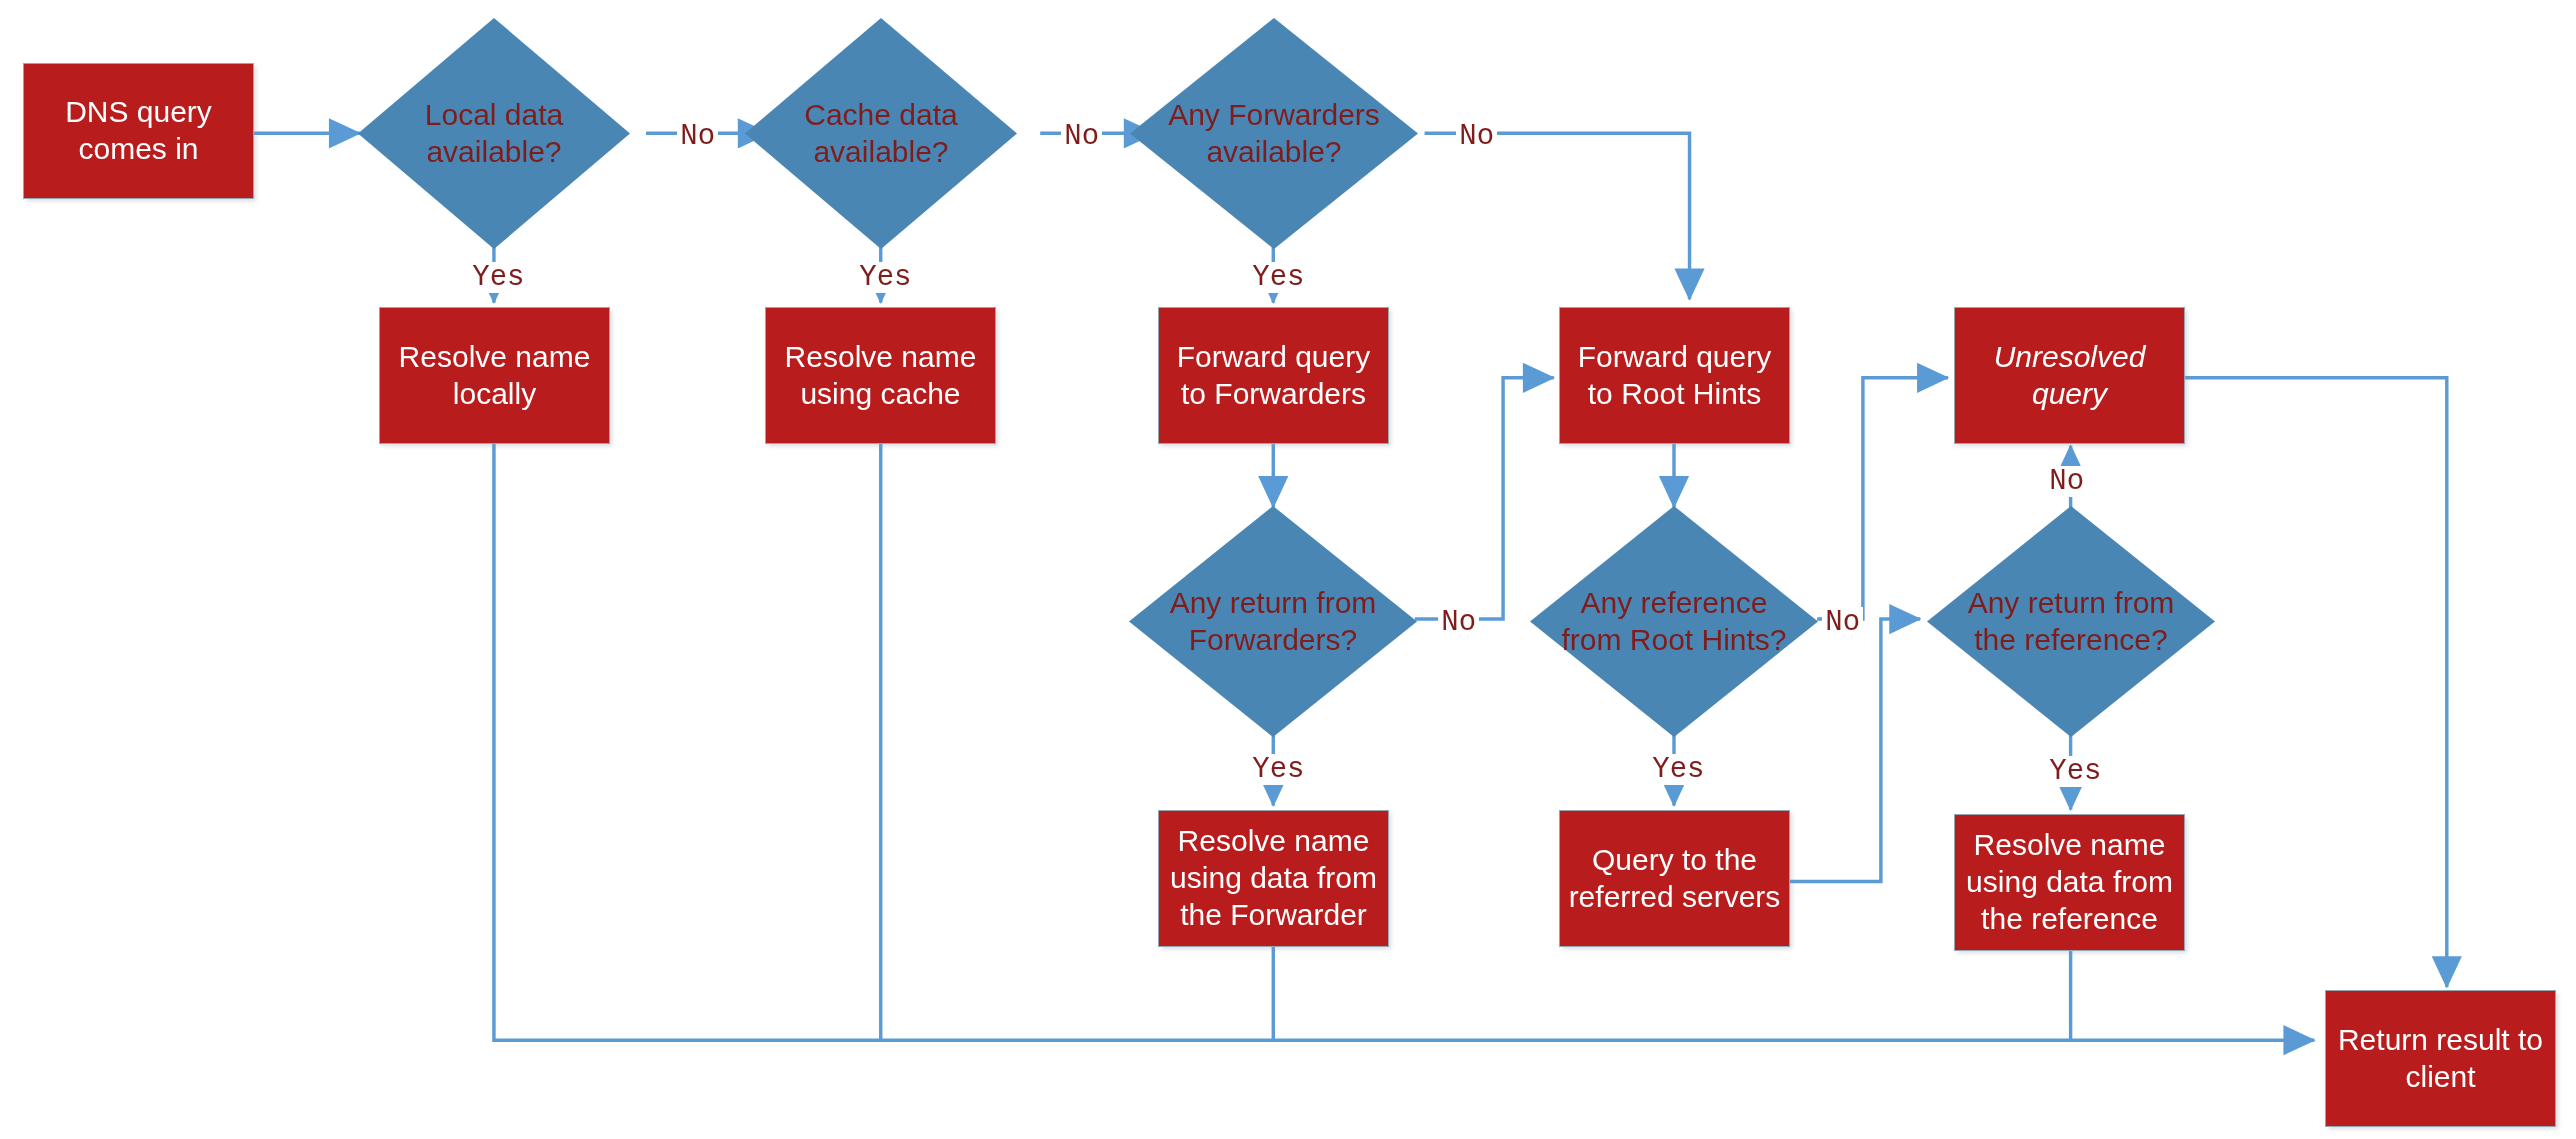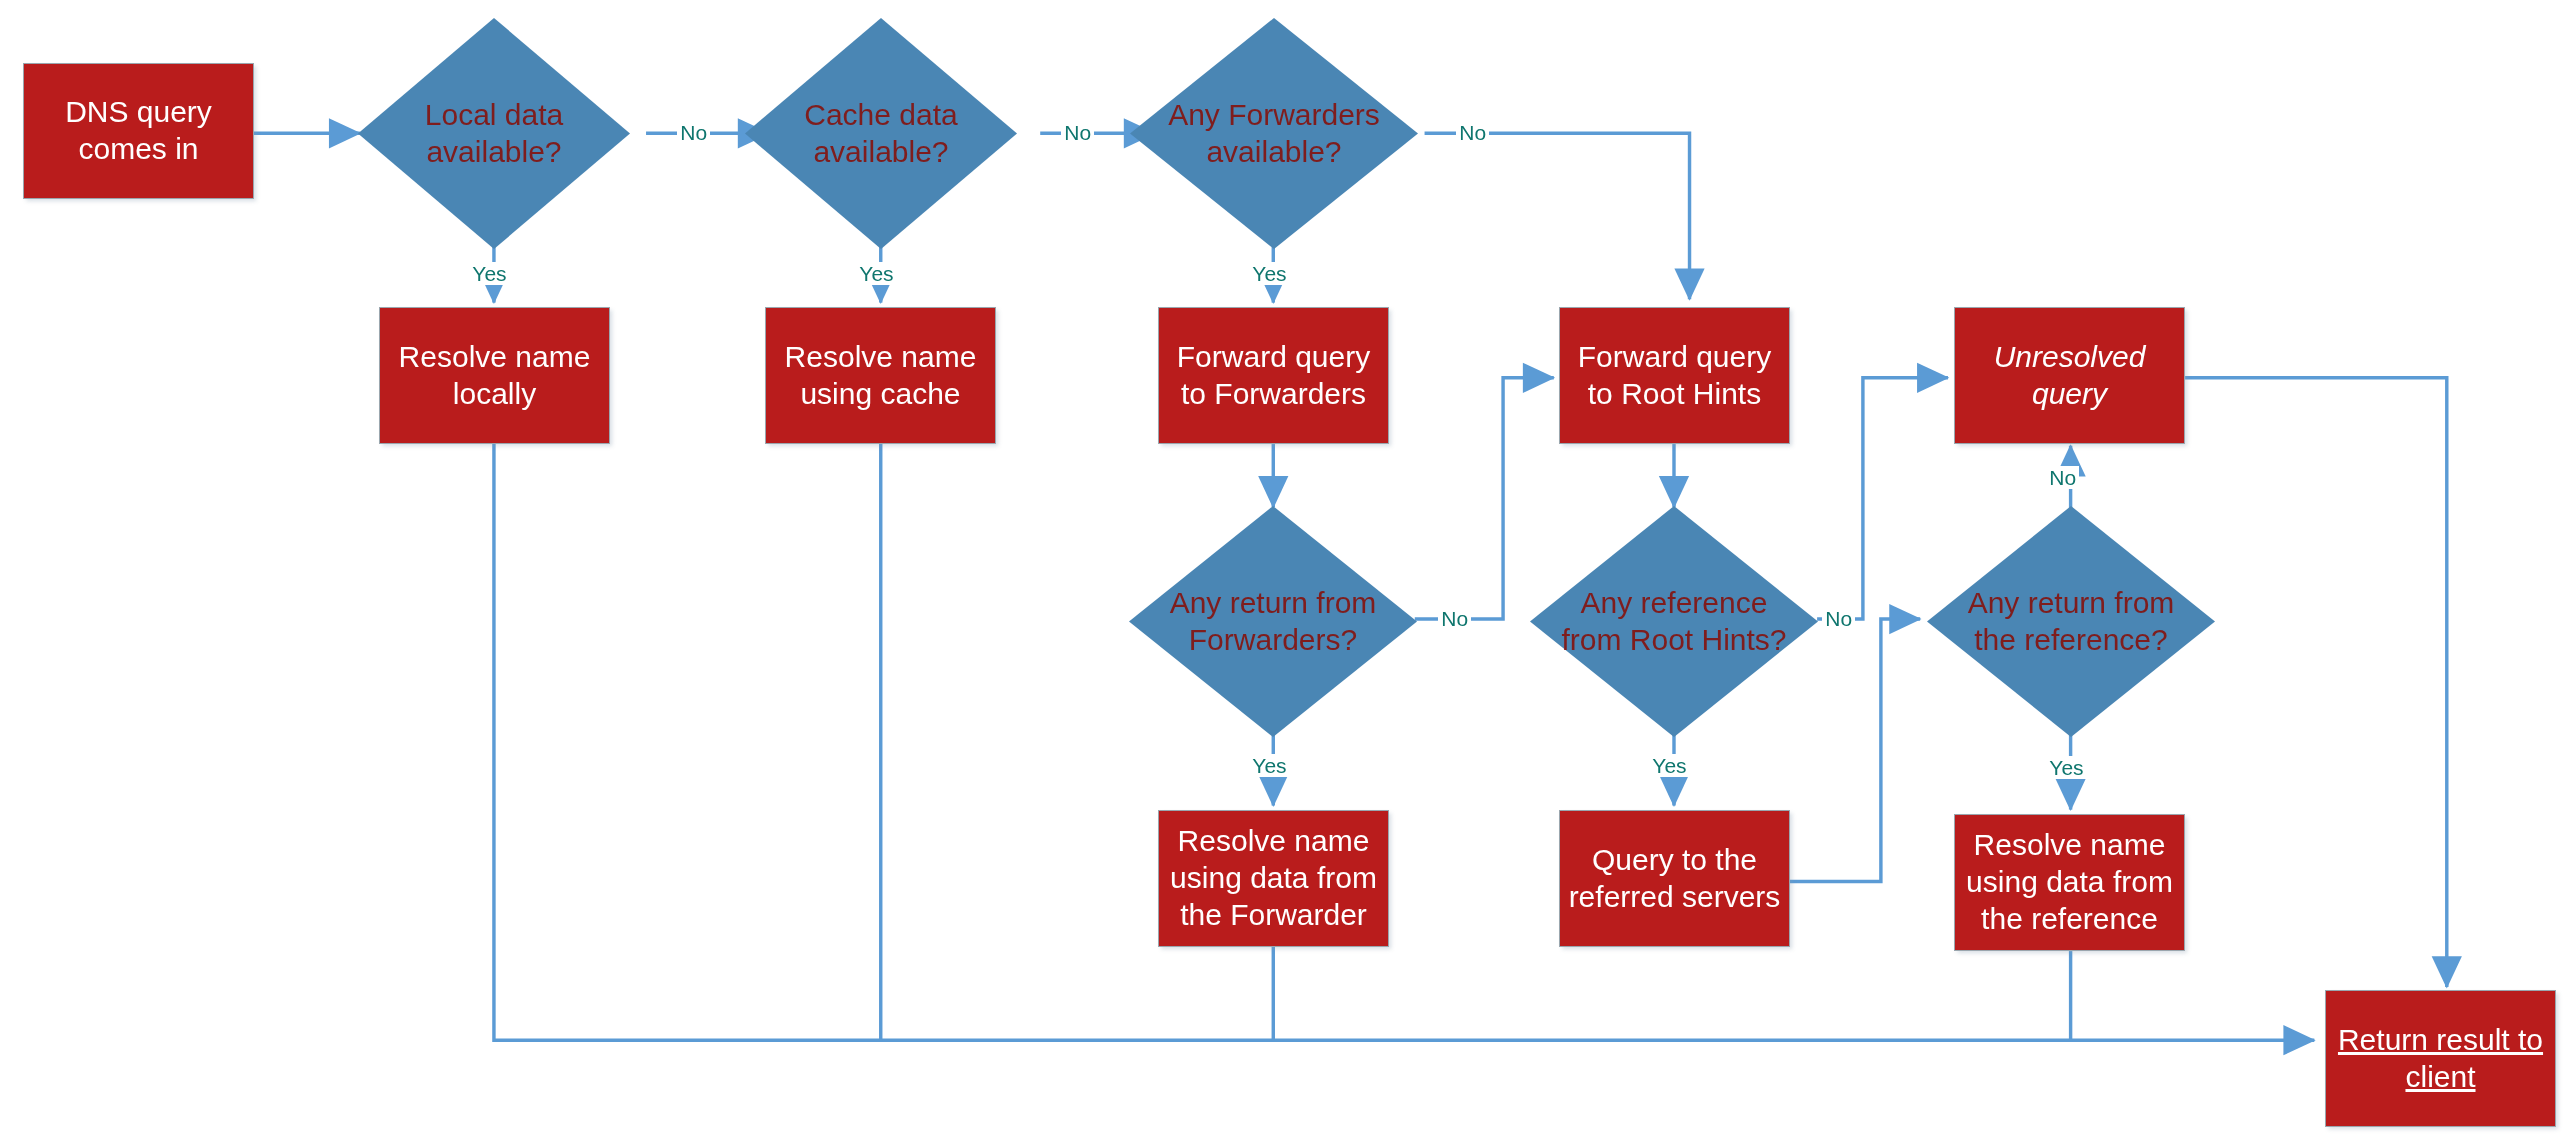--- a/index.html
+++ b/index.html
@@ -67,26 +67,27 @@
     justify-content: center;
     text-align: center;
     color: #7f1d1d;
     font-size: 30px;
     line-height: 1.22;
     padding: 0 4.9px;
     box-sizing: border-box;
   }
   .edge-label {
     position: absolute;
-    color: #0f766e;
-    font-size: 21px;
+    color: #7f1d1d;
+    font-size: 29px;
     line-height: 1;
     white-space: nowrap;
     background: #ffffff;
     padding: 0.8px 3.3px;
+    font-family: Liberation Mono, monospace;
   }
 </style>
 </head>
 <body>
 
 <div id="canvas">
 
   <svg id="wires" viewBox="0 0 3150 1394" xmlns="http://www.w3.org/2000/svg">
     <defs>
       <marker id="arrow" markerWidth="11" markerHeight="11" refX="9.6" refY="5.2" orient="auto" markerUnits="strokeWidth">
@@ -179,21 +180,21 @@
     <span style="white-space:pre-line;">Query to the
 referred servers</span>
   </div>
 
   <div class="node box" style="left:1954px; top:814px; width:231px; height:137px;">
     <span style="white-space:pre-line;">Resolve name
 using data from
 the reference</span>
   </div>
 
-  <div class="node box" style="left:2325px; top:990px; width:231px; height:137px;text-decoration:underline;">
+  <div class="node box" style="left:2325px; top:990px; width:231px; height:137px;">
     <span style="white-space:pre-line;">Return result to
 client</span>
   </div>
 
   <div class="diamond-wrap" style="left:358px; top:18px; width:272px; height:231px;">
     <div class="diamond-shape"></div>
     <div class="diamond-label" style="white-space:pre-line;">Local data
 available?</div>
   </div>
 

